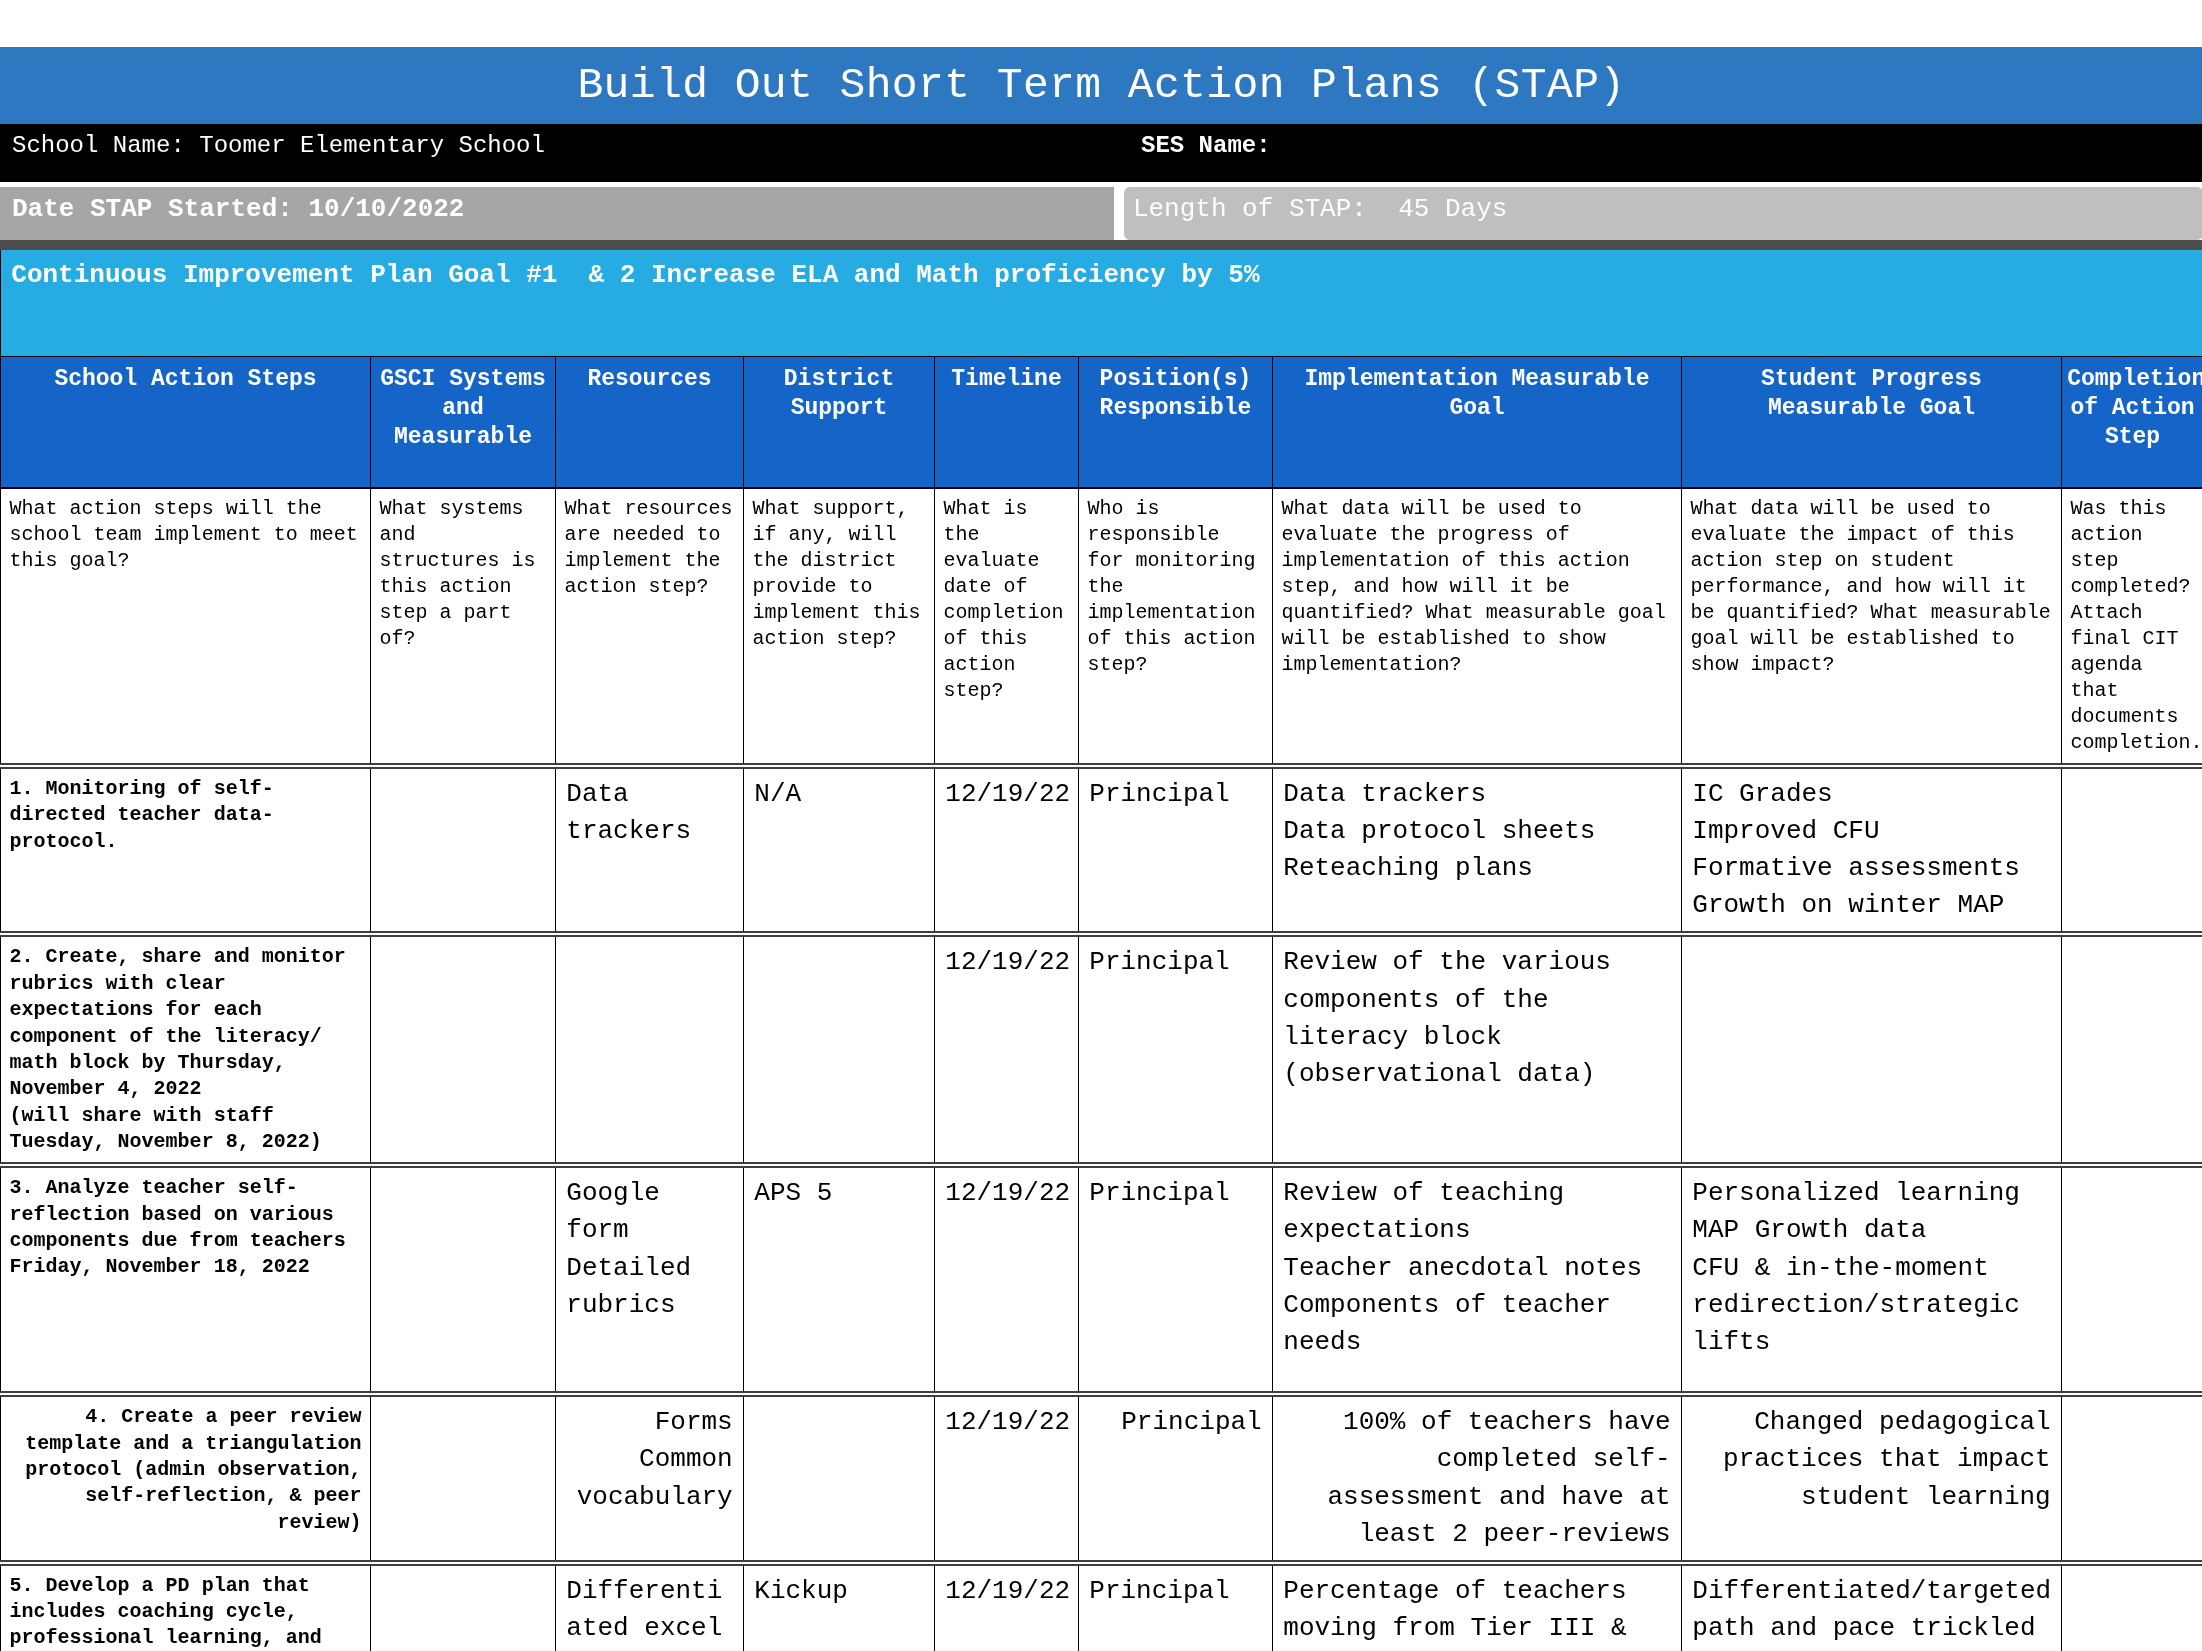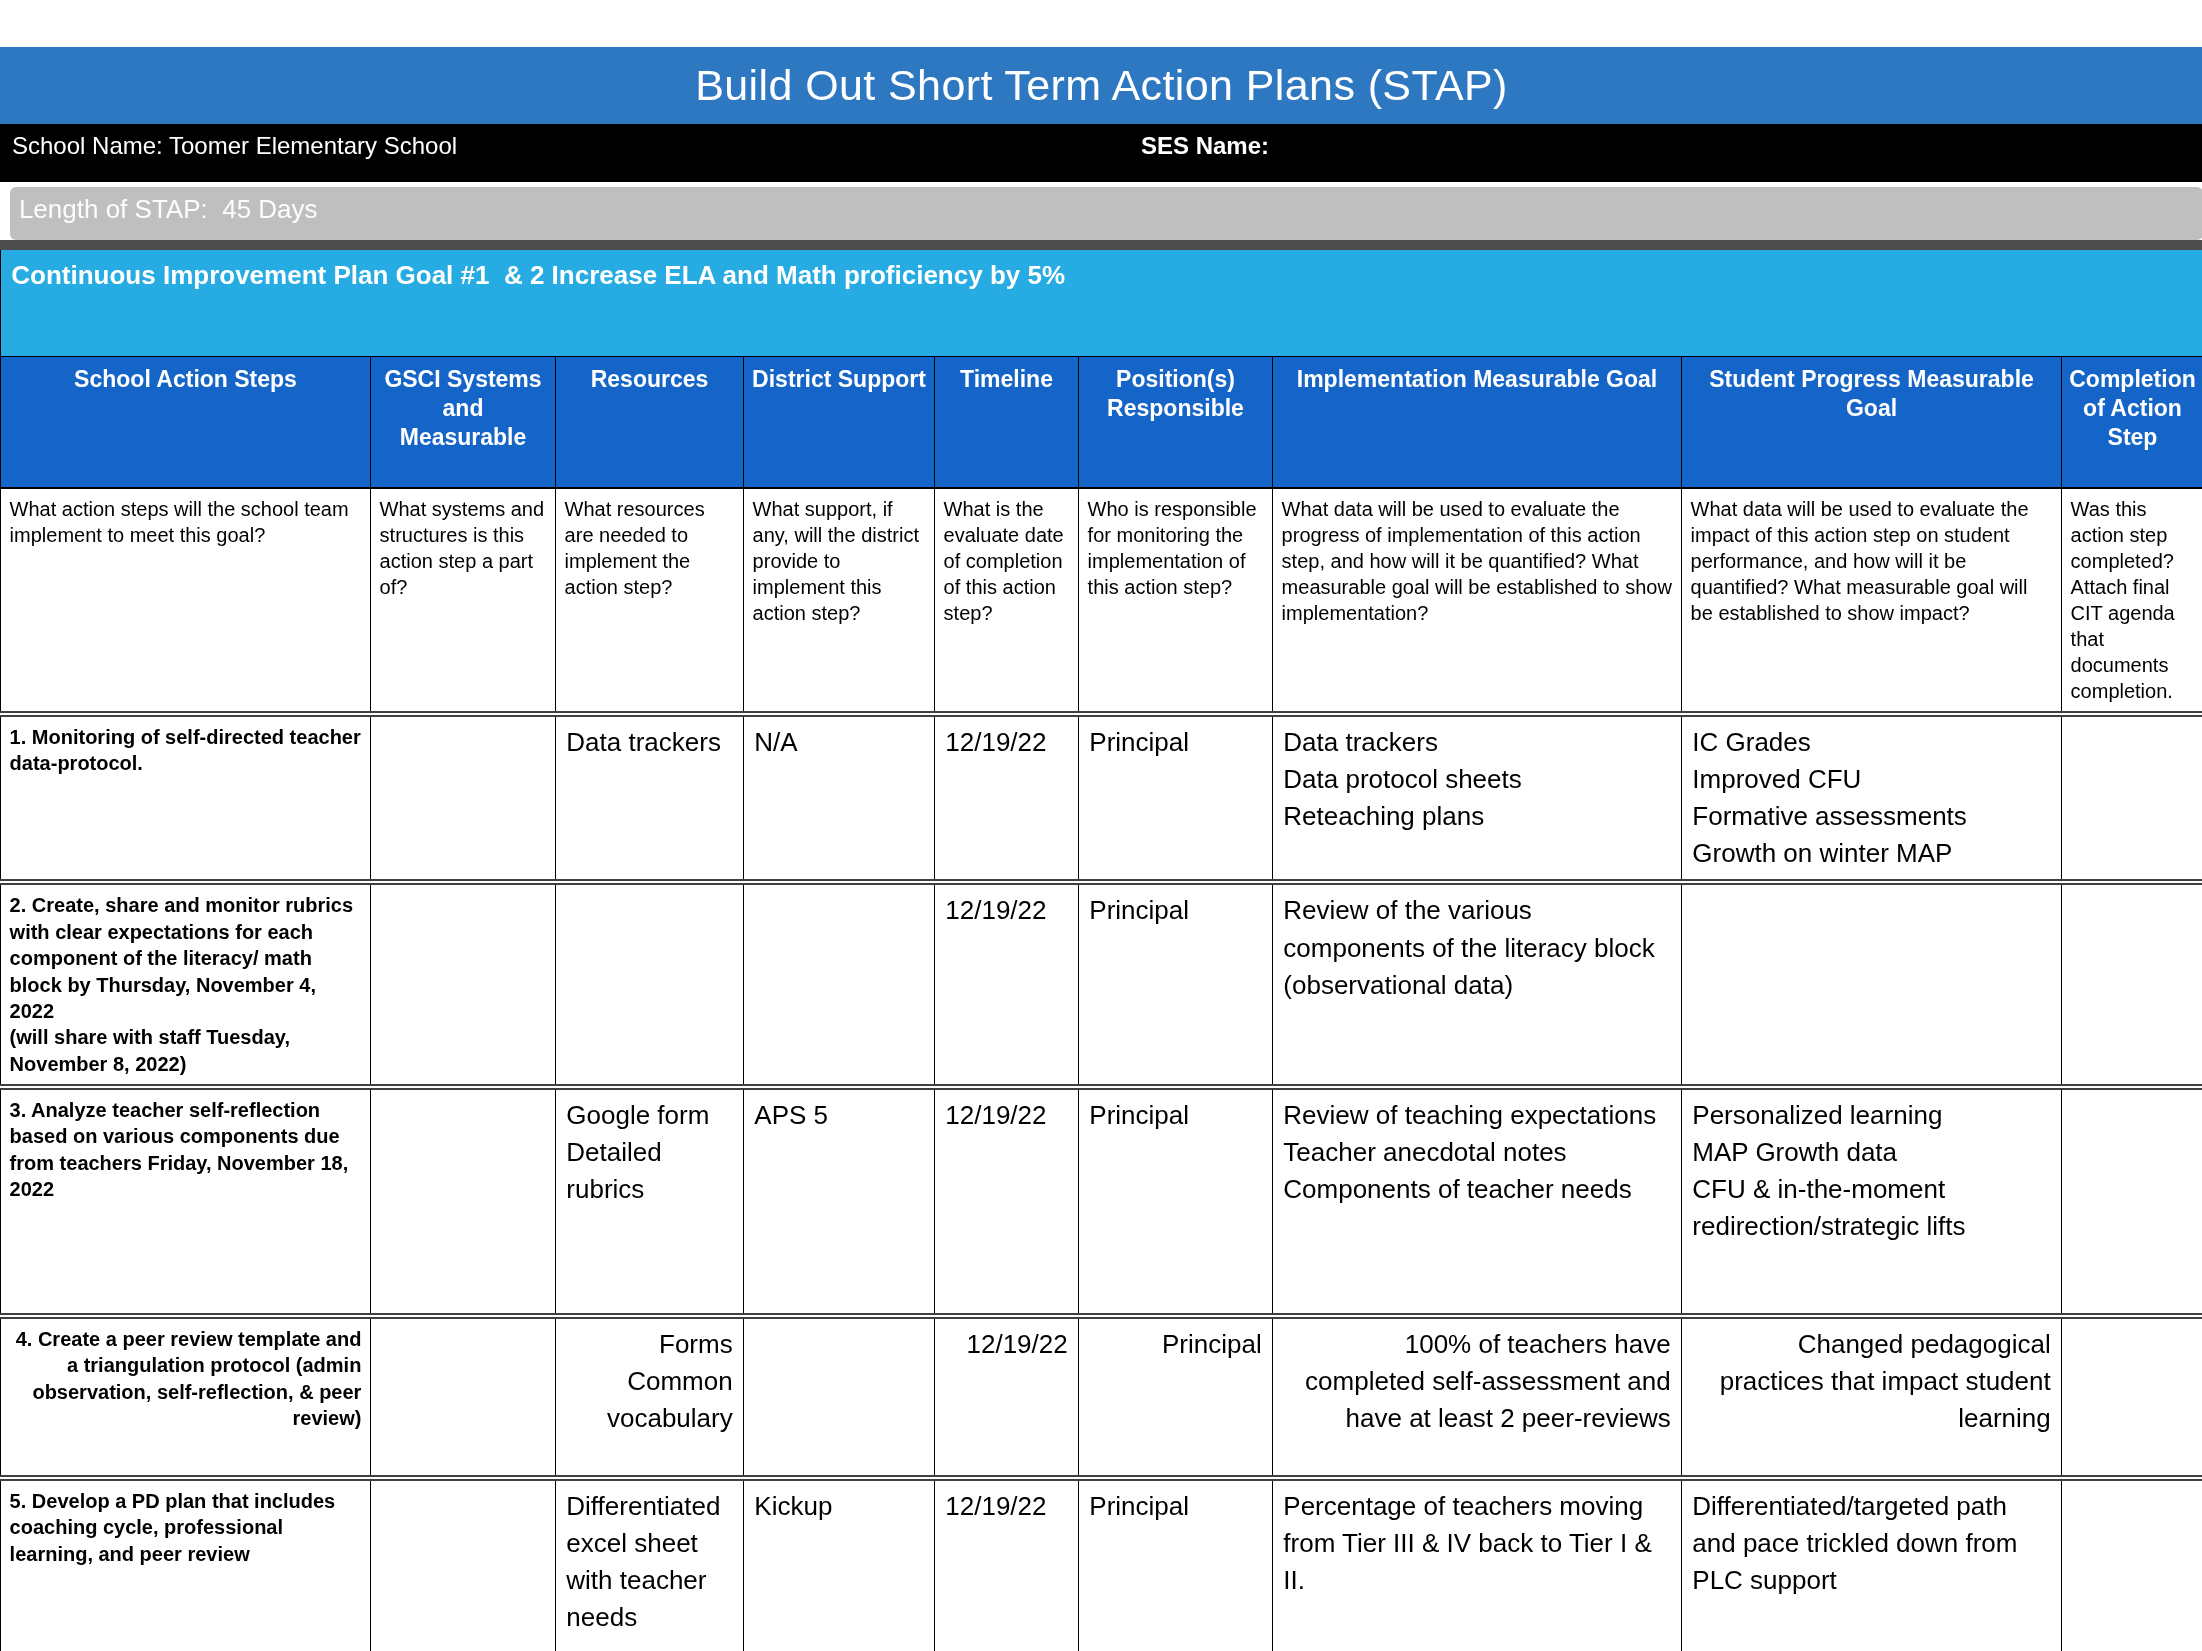--- a/index.html
+++ b/index.html
@@ -1,19 +1,19 @@
 <!DOCTYPE html>
 <html style="font-size:13.8px"><head>
 <meta charset="utf-8">
 <style>
   html,body{margin:0;padding:0;background:#fff;}
   .page{
     width:2203px;height:1652px;background:#ffffff;box-sizing:border-box;
     padding-top:47px;overflow:hidden;position:relative;
-    font-family:Liberation Sans, sans-serif;
+    font-family:Liberation Mono, monospace;
   }
   .title-bar{
     height:77px;background:#2e78c2;color:#ffffff;
     display:flex;align-items:center;justify-content:center;
     font-size:43px;letter-spacing:0.4px;
   }
   .info-bar{height:58px;background:#000000;color:#ffffff;display:flex;gap:17px;}
   .info-left{width:1112px;box-sizing:border-box;padding:7.7px 0 0 12px;font-size:24px;}
   .info-right{padding:7.7px 0 0 12px;font-size:24px;font-weight:bold;}
   .white-gap{height:5.2px;background:#ffffff;}
@@ -63,20 +63,21 @@
   </div>
 
   <div class="info-bar">
     <div class="info-left">School Name: Toomer Elementary School</div>
     <div class="info-right">SES Name:</div>
   </div>
 
   <div class="white-gap"></div>
 
   <div class="date-row">
+    <div class="date-left"><span>Date STAP Started: 10/10/2022</span></div>
     <div class="date-mid"></div>
     <div class="date-right"><span>Length of STAP:  45 Days</span></div>
   </div>
 
   <div class="dark-band"></div>
 
   <div class="goal-bar">
     <span>Continuous Improvement Plan Goal #1  &amp; 2 Increase ELA and Math proficiency by 5%</span>
   </div>
 

